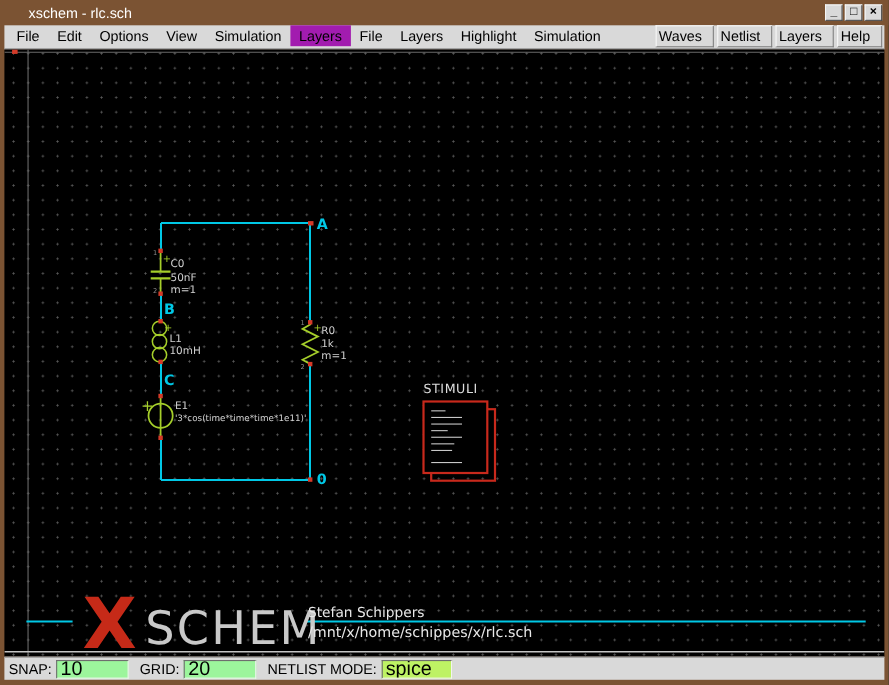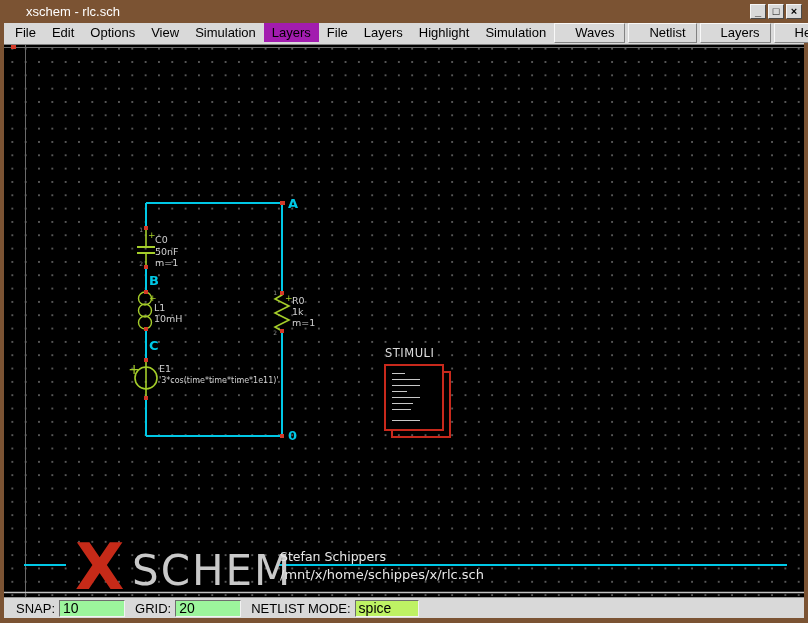--- a/index.html
+++ b/index.html
@@ -10,33 +10,33 @@
   .titlebar { position:absolute; top:0; left:0; width:808px; height:23px; background:#7B5333; display:flex; align-items:center; }
   .titlebar .title { color:#ffffff; font-size:13px; margin-left:26px; }
   .winbtns { position:absolute; right:6px; top:4px; display:flex; gap:2px; }
   .winbtn { width:16px; height:15px; background:#d9d9d9; border:1px solid #f5f5f5; border-right-color:#4a4a4a; border-bottom-color:#4a4a4a; font-size:11px; line-height:13px; text-align:center; color:#000; font-weight:bold; cursor:default; }
 
   
   .menubar { position:absolute; top:23px; left:4px; width:800px; height:22px; background:#d9d9d9; border-bottom:1px solid #7e7e7e; display:flex; align-items:flex-start; font-size:13px; color:#000; padding-left:3px; }
   .menuitem { padding:2px 8px; white-space:nowrap; }
   .menuitem.hl { background:#a21caf; }
   .menu-right { margin-left:auto; display:flex; gap:3px; margin-right:2px; }
-  .toolbtn { padding:1px 10px 2px 20px; border:1px solid #828282; border-top-color:#f8f8f8; border-left-color:#f8f8f8; background:#d9d9d9; font-size:13px; white-space:nowrap; }
+  .toolbtn { padding:1px 10px 2px 2px; border:1px solid #828282; border-top-color:#f8f8f8; border-left-color:#f8f8f8; background:#d9d9d9; font-size:13px; white-space:nowrap; }
 
   
   .canvas { position:absolute; top:45px; left:4px; width:800px; height:552px; background-color:#000;
     background-image: radial-gradient(circle, #575757 0.8px, rgba(0,0,0,0) 1.1px);
     background-size: 13.33px 13.33px; background-position: 15px -3px; }
   .canvas svg { position:absolute; top:0; left:0; }
   svg text { font-family:"DejaVu Sans", sans-serif; }
 
   
-  .statusbar { position:absolute; top:597px; left:4px; width:800px; height:21px; background:#d9d9d9; border-top:1px solid #9a9a9a; display:flex; align-items:center; font-size:13px; color:#000; padding-left:12px; }
+  .statusbar { position:absolute; top:597px; left:4px; width:800px; height:21px; background:#d9d9d9; border-top:1px solid #9a9a9a; display:flex; align-items:center; font-size:13px; color:#000; padding-left:4px; }
   .statusbar .lbl { margin-right:4px; white-space:nowrap; }
-  .entry { height:17px; border:1px solid #6e6e6e; border-bottom-color:#f2f2f2; border-right-color:#f2f2f2; font-size:14px; font-family:"Liberation Sans",sans-serif; padding:0 3px; outline:none; }
+  .entry { height:17px; border:1px solid #6e6e6e; border-bottom-color:#f2f2f2; border-right-color:#f2f2f2; font-size:18px; font-family:"Liberation Sans",sans-serif; padding:0 3px; outline:none; }
   .entry.green { background:#9CF59C; width:66px; margin-right:10px; }
   .entry.gray  { background:#bef264; width:64px; margin-right:8px; }
   .mousetext { white-space:pre; margin-left:2px; }
 </style>
 </head>
 <body>
 
 <div class="window">
 
   <div class="titlebar">

